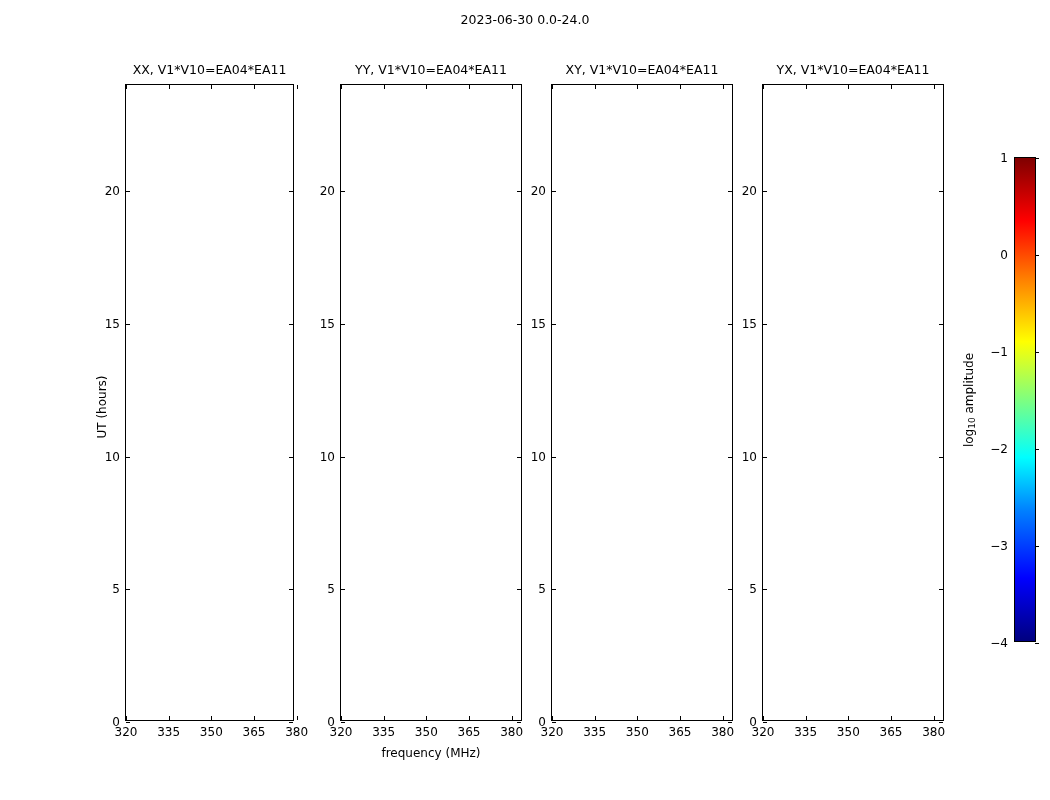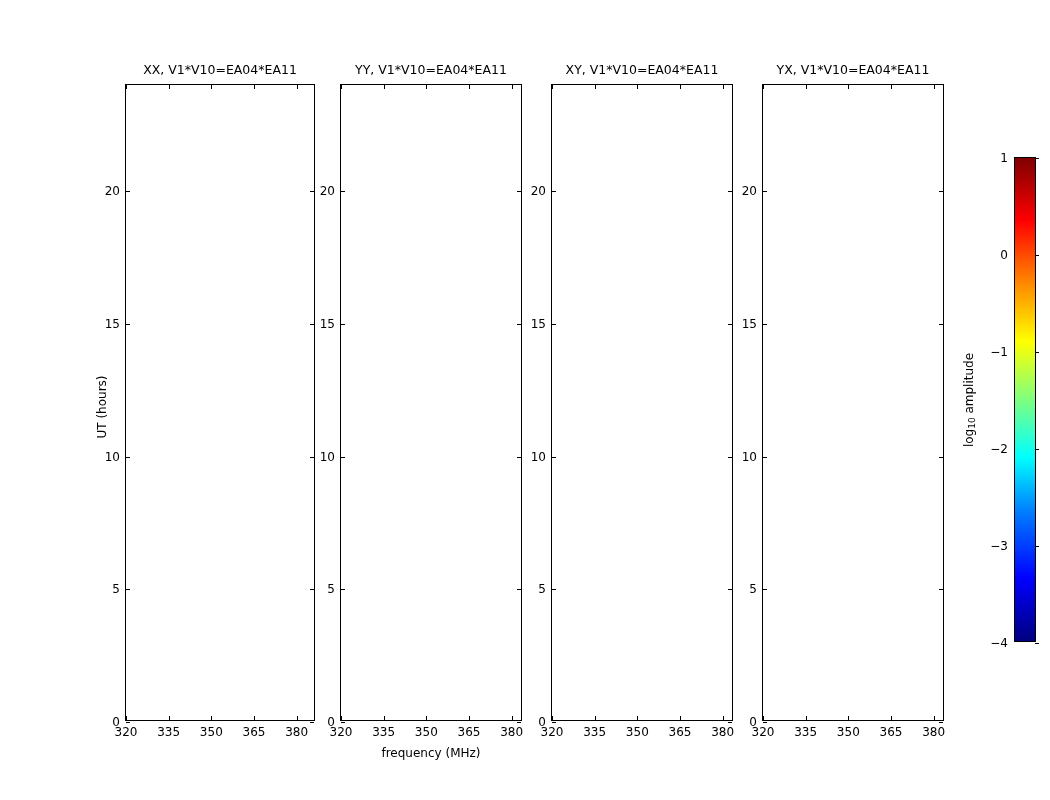--- a/index.html
+++ b/index.html
@@ -161,22 +161,23 @@
   .sub {
     font-size: 9px;
     vertical-align: -0.25em;
   }
 </style>
 </head>
 <body>
 
 <div class="figure">
 
-
-  <div class="panel" id="panel0" style="left:125px; width:190px;">
+  <div class="suptitle">2023-06-30 0.0-24.0</div>
+
+  <div class="panel" id="panel0" style="left:125px; width:169px;">
     <div class="ptitle">XX, V1*V10=EA04*EA11</div>
     <div class="axes">
         <div class="tick-y" style="top: 637px;"></div>
         <div class="tick-y-right" style="top: 637px;"></div>
         <div class="ylabel-tick" style="top: 637px;">0</div>
         <div class="tick-y" style="top: 504.292px;"></div>
         <div class="tick-y-right" style="top: 504.292px;"></div>
         <div class="ylabel-tick" style="top: 504.292px;">5</div>
         <div class="tick-y" style="top: 371.583px;"></div>
         <div class="tick-y-right" style="top: 371.583px;"></div>

